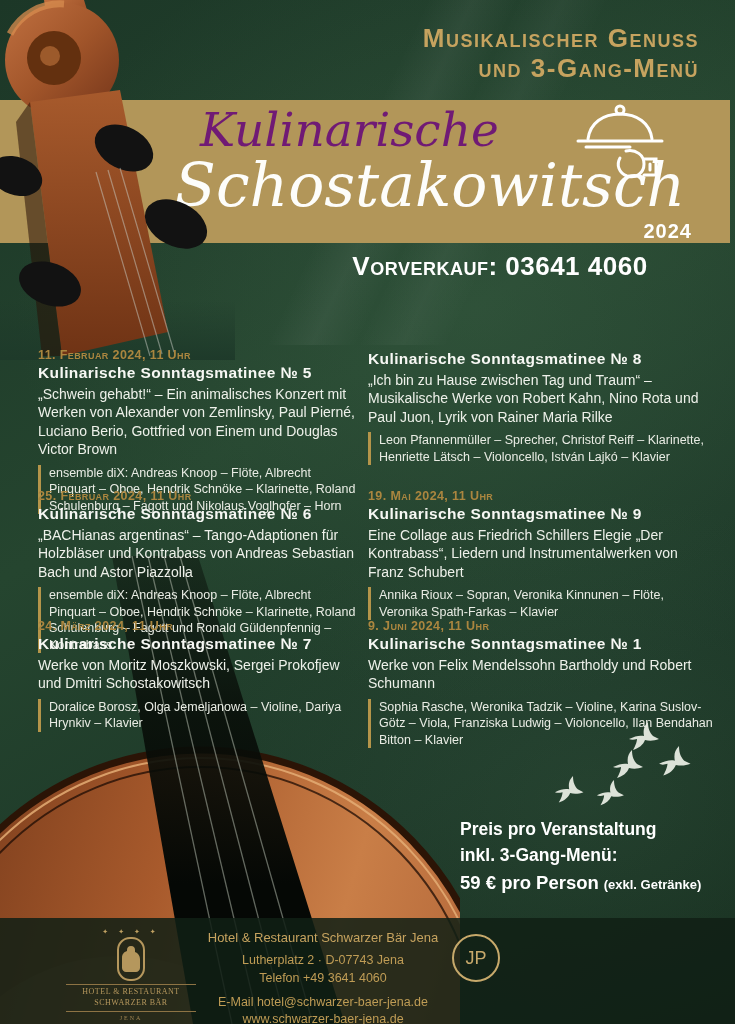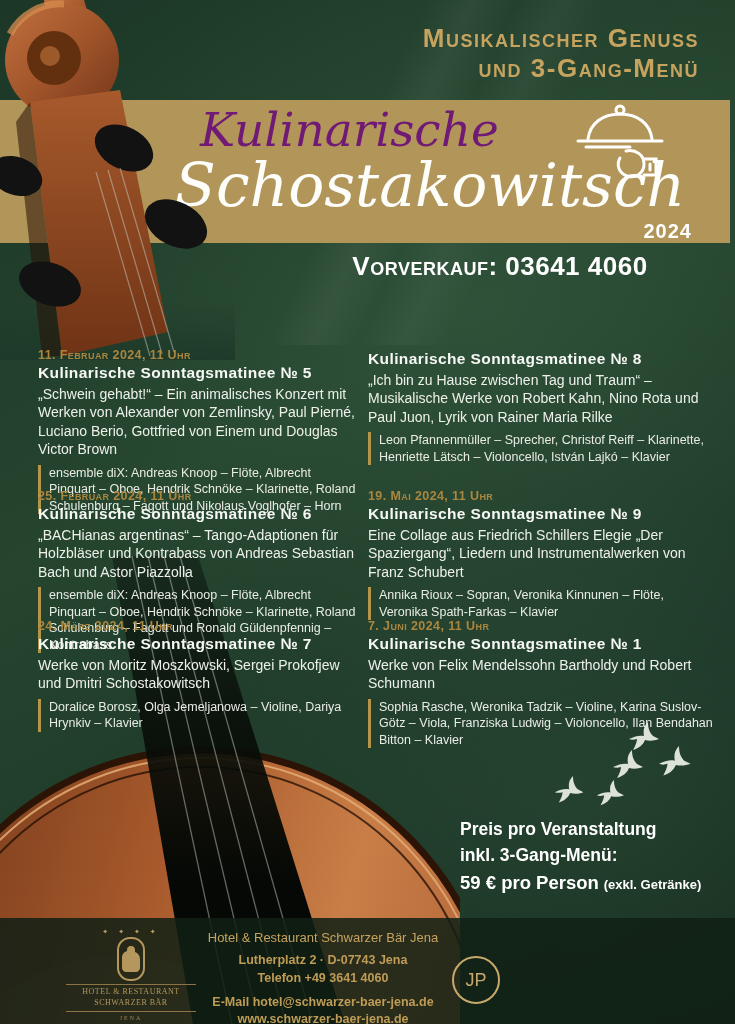--- a/index.html
+++ b/index.html
@@ -63,21 +63,21 @@
   .footer{position:absolute;left:0;right:0;top:918px;height:106px;background:rgba(16,32,21,.86);z-index:2;}
   .crest{position:absolute;left:66px;top:10px;width:130px;text-align:center;color:#b5975d;z-index:3;}
   .crest .stars{font-size:7px;letter-spacing:4px;color:#c0a162;}
   .crest-name{
     font-family:"Liberation Serif",serif;font-size:8px;letter-spacing:.5px;line-height:1.35;
     border-top:1px solid #8d7344;border-bottom:1px solid #8d7344;padding:2px 0;margin-top:3px;
   }
   .crest-city{font-family:"Liberation Serif",serif;font-size:6px;letter-spacing:2px;margin-top:3px;color:#9e8452;}
   .contact{position:absolute;left:192px;top:12px;width:262px;text-align:center;color:#bf9c55;z-index:3;}
   .contact .c-name{font-size:13px;margin-bottom:7px;color:#c6a35f;}
-  .contact .c-line{font-size:12.5px;line-height:1.42;font-weight:bold;}
+  .contact .c-line{font-size:12.5px;line-height:1.42;}
   .contact .c-gap{height:6px;}
   .phil{position:absolute;left:452px;top:12px;z-index:3;display:flex;align-items:flex-start;}
   .phil-ring{
     width:44px;height:44px;border:2px solid #c7a96b;border-radius:50%;
     display:flex;align-items:center;justify-content:center;margin-top:4px;
     color:#c7a96b;font-size:18px;letter-spacing:0;
   }
   .phil-text{margin-left:14px;color:#c7a96b;font-size:25px;line-height:1.04;letter-spacing:1px;width:218px;}
   .phil-sub{font-size:7.5px;color:#9c8250;text-align:right;margin-top:4px;letter-spacing:.5px;}
   .img-fade{position:absolute;left:0;top:300px;width:235px;height:60px;background:linear-gradient(transparent,#1e3a2a);z-index:2;}
@@ -189,31 +189,31 @@
   </div>
   <div class="event col-l row-2">
     <div class="ev-date">25. Februar 2024, 11 Uhr</div>
     <div class="ev-title">Kulinarische Sonntagsmatinee № 6</div>
     <div class="ev-desc">„BACHianas argentinas“ – Tango-Adaptionen für Holzbläser und Kontrabass von Andreas Sebastian Bach und Astor Piazzolla</div>
     <div class="ev-perf">ensemble diX: Andreas Knoop – Flöte, Albrecht Pinquart – Oboe, Hendrik Schnöke – Klarinette, Roland Schulenburg – Fagott und Ronald Güldenpfennig – Kontrabass</div>
   </div>
   <div class="event col-r row-2">
     <div class="ev-date">19. Mai 2024, 11 Uhr</div>
     <div class="ev-title">Kulinarische Sonntagsmatinee № 9</div>
-    <div class="ev-desc">Eine Collage aus Friedrich Schillers Elegie „Der Spaziergang“, Liedern und Instrumentalwerken von Franz Schubert</div>
+    <div class="ev-desc">Eine Collage aus Friedrich Schillers Elegie „Der Kontrabass“, Liedern und Instrumentalwerken von Franz Schubert</div>
     <div class="ev-perf">Annika Rioux – Sopran, Veronika Kinnunen – Flöte, Veronika Spath-Farkas – Klavier</div>
   </div>
   <div class="event col-l row-3">
     <div class="ev-date">24. März 2024, 11 Uhr</div>
     <div class="ev-title">Kulinarische Sonntagsmatinee № 7</div>
     <div class="ev-desc">Werke von Moritz Moszkowski, Sergei Prokofjew und Dmitri Schostakowitsch</div>
     <div class="ev-perf">Doralice Borosz, Olga Jemeljanowa – Violine, Dariya Hrynkiv – Klavier</div>
   </div>
   <div class="event col-r row-3">
-    <div class="ev-date">7. Juni 2024, 11 Uhr</div>
+    <div class="ev-date">9. Juni 2024, 11 Uhr</div>
     <div class="ev-title">Kulinarische Sonntagsmatinee № 1</div>
     <div class="ev-desc">Werke von Felix Mendelssohn Bartholdy und Robert Schumann</div>
     <div class="ev-perf">Sophia Rasche, Weronika Tadzik – Violine, Karina Suslov-Götz – Viola, Franziska Ludwig – Violoncello, Ilan Bendahan Bitton – Klavier</div>
   </div>
 
   <svg style="position:absolute;left:546px;top:718px;z-index:2;" width="155" height="95" viewBox="0 0 155 95">
     <defs>
       <path id="goose" d="M1 17 C7 14 12 13 16 14 C15 8 16 4 20 0 C20 7 22 11 25 14 L31 17 C26 19 21 19 17 18 C15 23 11 26 5 28 C8 23 9 19 9 17 C6 18 3 18 1 17 Z" fill="#dce2d8"></path>
     </defs>
     <use href="#goose" transform="translate(8,58) scale(0.95)"></use>
@@ -249,19 +249,19 @@
 
   <div class="contact" style="top:930px;">
     <div class="c-name">Hotel &amp; Restaurant Schwarzer Bär Jena</div>
     <div class="c-line">Lutherplatz 2 · D-07743 Jena</div>
     <div class="c-line">Telefon +49 3641 4060</div>
     <div class="c-gap"></div>
     <div class="c-line">E-Mail hotel@schwarzer-baer-jena.de</div>
     <div class="c-line">www.schwarzer-baer-jena.de</div>
   </div>
 
-  <div class="phil" style="top:952px;justify-content:space-between;">
+  <div class="phil" style="top:930px;justify-content:space-between;">
     <div class="phil-ring">
       <span>JP</span>
     </div>
   </div>
 
 </div>
 
 </body></html>

